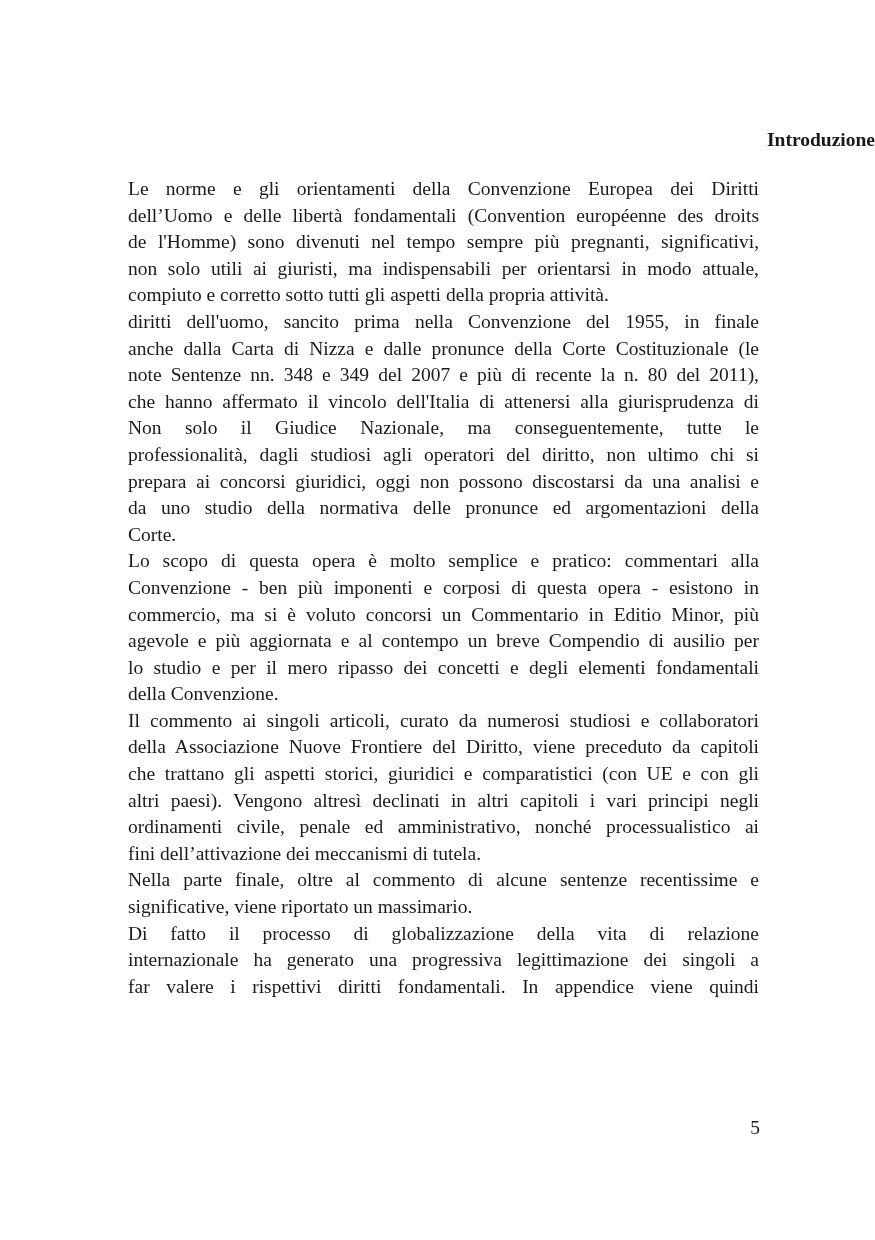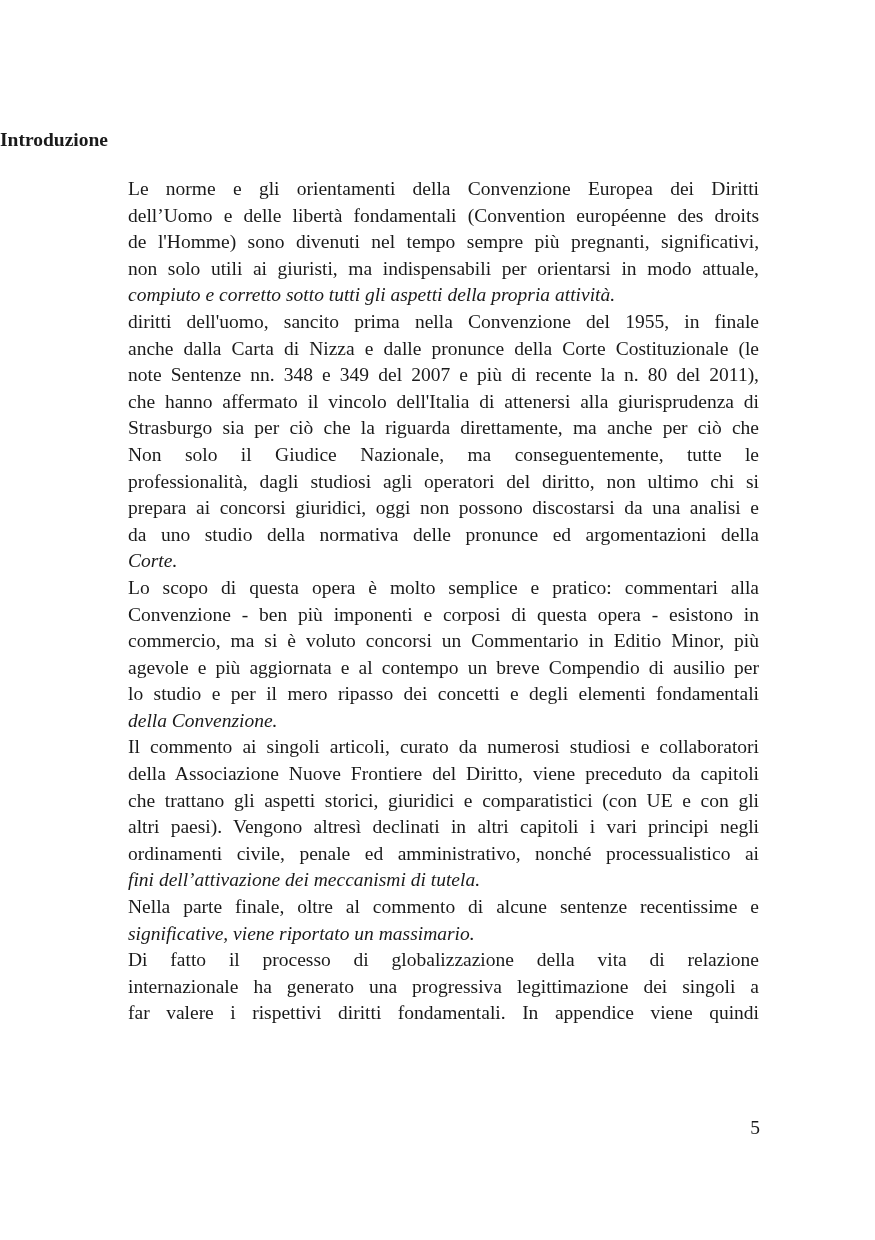--- a/index.html
+++ b/index.html
@@ -2,48 +2,47 @@
 <html><head>
   <meta charset="utf-8">
   <style>
     html, body { margin: 0; padding: 0; background: #ffffff; }
     body { width: 875px; height: 1240px; position: relative; overflow: hidden; }
     .page {
       position: absolute; left: 0; top: 0; width: 875px; height: 1240px; background: #fff;
       font-family: "Liberation Serif", "DejaVu Serif", serif; color: #1a1a1a;
     }
     .title {
-      position: absolute; top: 127px; left: 0; width: 875px; text-align: left;
+      position: absolute; top: 127px; left: 0; width: 875px; text-align: right;
       font-weight: bold; font-size: 19.5px; line-height: 26px;
     }
     .body {
       position: absolute; top: 176px; left: 128px; width: 631px;
       font-size: 19.5px; line-height: 26.6px;
     }
     .line { display: block; white-space: nowrap; text-align: justify; text-align-last: justify; height: 26.6px; }
-    .line.last { text-align-last: left; font-style: italic; }
+    .line.last { text-align-last: left; }
     .it { }
     .pagenum { position: absolute; top: 1115px; left: 740px; width: 20px; text-align: right; font-size: 19.5px; line-height: 26px; }
   </style>
 </head>
 <body>
 
 <div class="page">
   <div class="title">Introduzione</div>
   <div class="body" id="body-text">
       <span class="line"><span>Le norme e gli orientamenti della Convenzione Europea dei Diritti</span></span>
       <span class="line"><span>dell’Uomo e delle libertà fondamentali (</span><span class="it">Convention européenne des droits</span></span>
       <span class="line"><span class="it">de l'Homme)</span><span> sono divenuti nel tempo sempre più pregnanti, significativi,</span></span>
       <span class="line"><span>non solo utili ai giuristi, ma indispensabili per orientarsi in modo attuale,</span></span>
       <span class="line last"><span>compiuto e corretto sotto tutti gli aspetti della propria attività.</span></span>
       <span class="line"><span>diritti dell'uomo, sancito prima nella Convenzione del 1955, in finale</span></span>
       <span class="line"><span>anche dalla Carta di Nizza e dalle pronunce della Corte Costituzionale (le</span></span>
       <span class="line"><span>note Sentenze nn. 348 e 349 del 2007 e più di recente la n. 80 del 2011),</span></span>
       <span class="line"><span>che hanno affermato il vincolo dell'Italia di attenersi alla giurisprudenza di</span></span>
-      <span class="line"><span>Strasburgo sia per ciò che la riguarda direttamente, ma anche per ciò che</span></span>
       <span class="line"><span>Non solo il Giudice Nazionale, ma conseguentemente, tutte le</span></span>
       <span class="line"><span>professionalità, dagli studiosi agli operatori del diritto, non ultimo chi si</span></span>
       <span class="line"><span>prepara ai concorsi giuridici, oggi non possono discostarsi da una analisi e</span></span>
       <span class="line"><span>da uno studio della normativa delle pronunce ed argomentazioni della</span></span>
       <span class="line last"><span>Corte.</span></span>
       <span class="line"><span>Lo scopo di questa opera è molto semplice e pratico: commentari alla</span></span>
       <span class="line"><span>Convenzione - ben più imponenti e corposi di questa opera - esistono in</span></span>
       <span class="line"><span>commercio, ma si è voluto concorsi un Commentario in </span><span class="it">Editio Minor</span><span>, più</span></span>
       <span class="line"><span>agevole e più aggiornata e al contempo un breve Compendio di ausilio per</span></span>
       <span class="line"><span>lo studio e per il mero ripasso dei concetti e degli elementi fondamentali</span></span>

